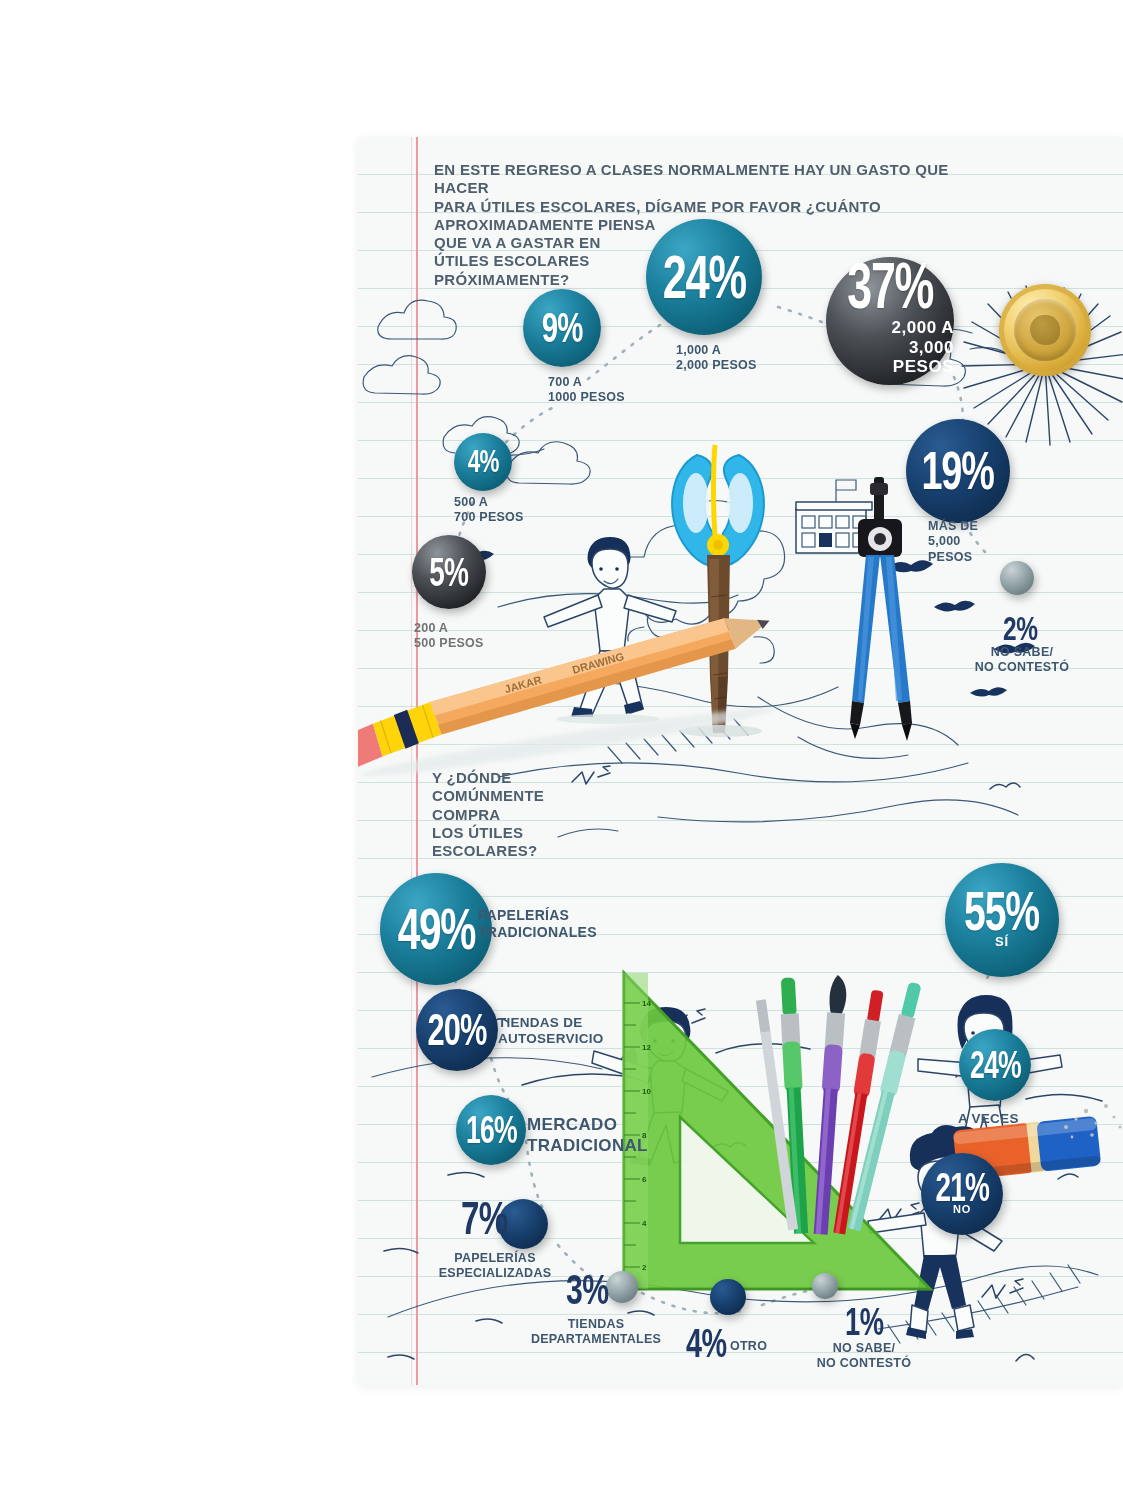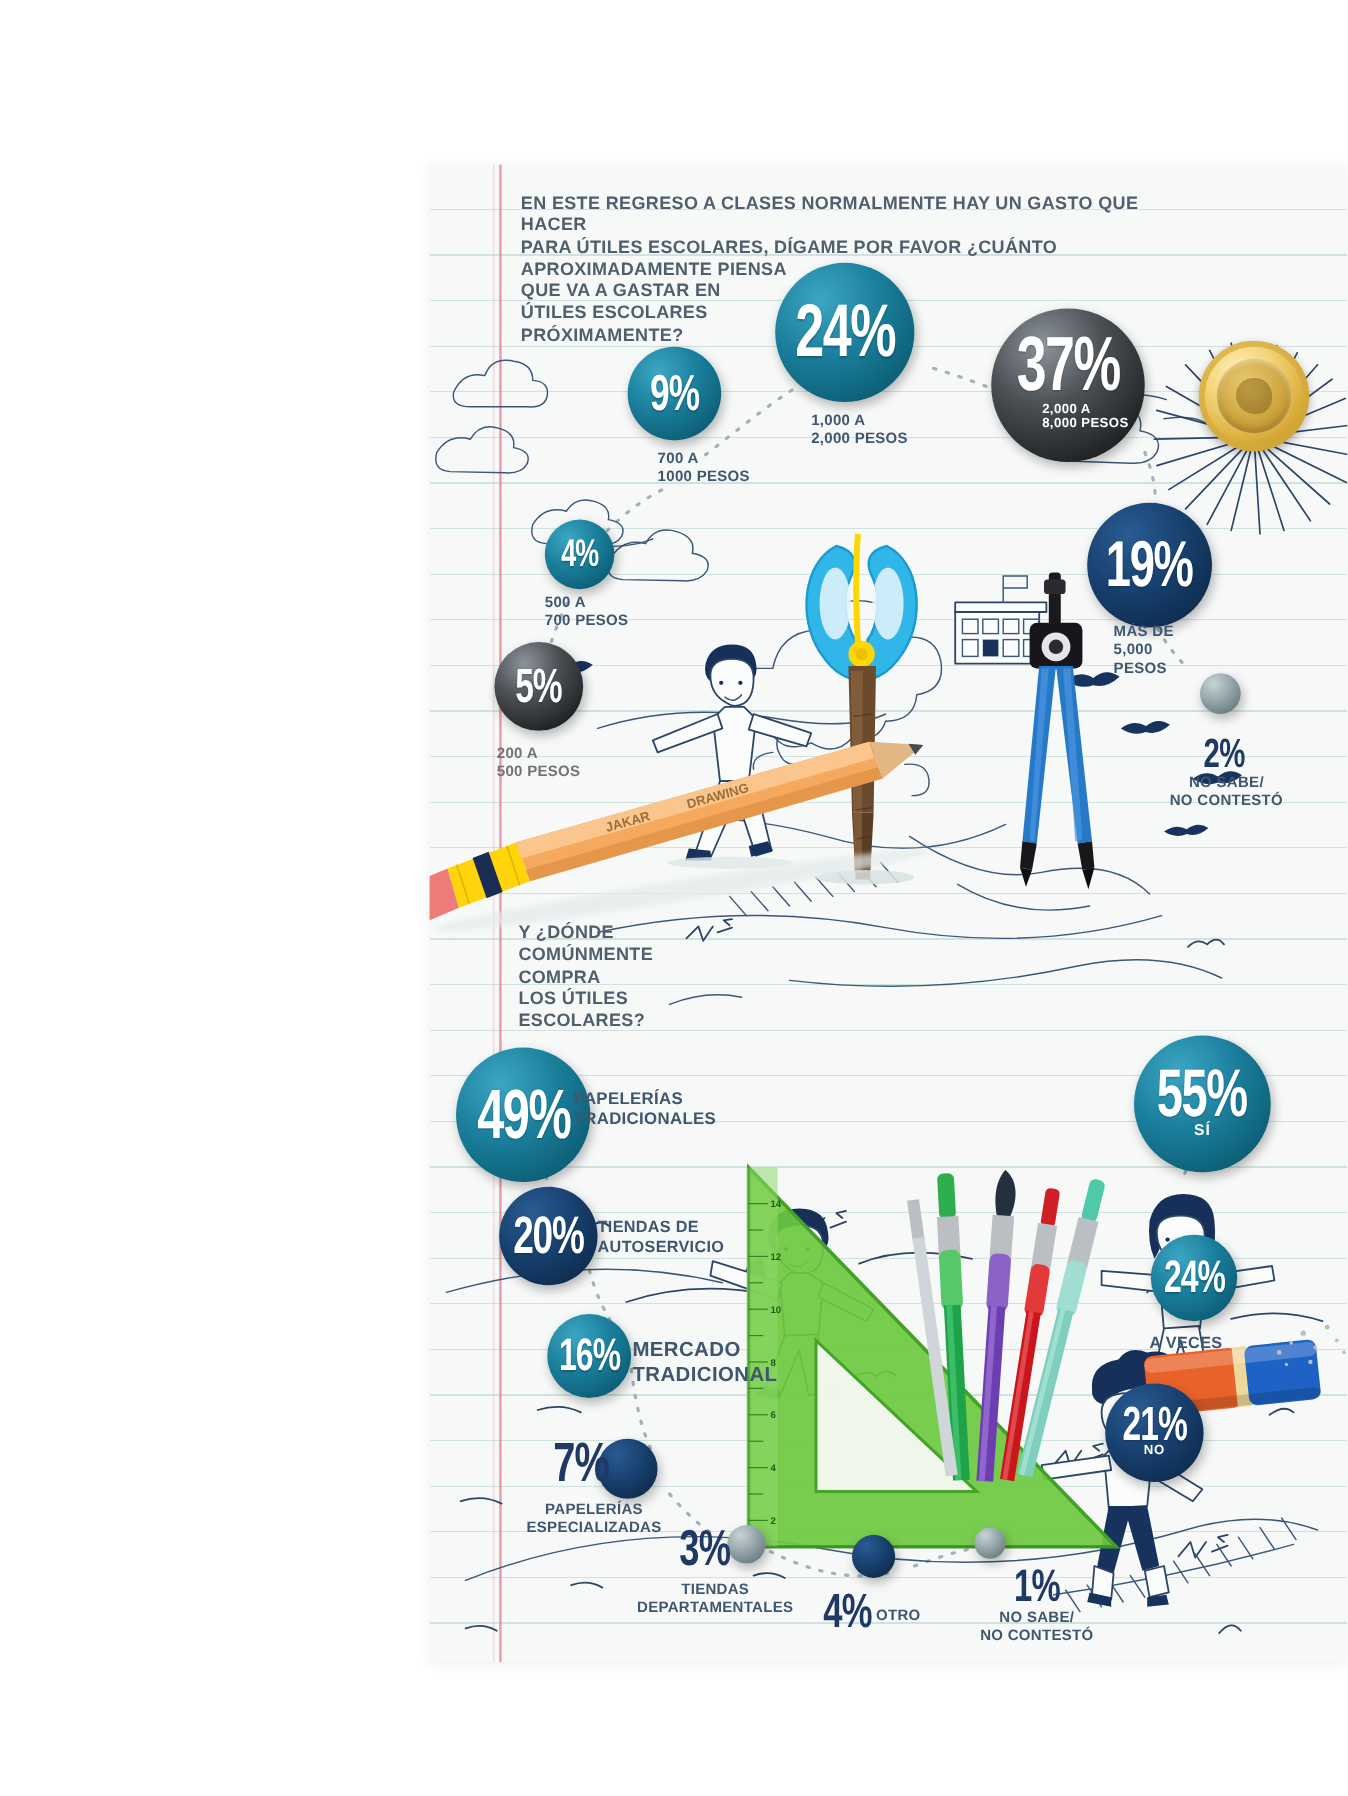--- a/index.html
+++ b/index.html
@@ -514,23 +514,23 @@
   <div class="bub teal" style="left:288px;top:82px;width:116px;height:116px;">
     <span class="num" style="font-size:62px">24%</span>
   </div>
   <div class="lbl" style="left:318px;top:206px;">
     <div>1,000 A</div>
     <div>2,000 PESOS</div>
   </div>
 
   <div class="bub dark" style="left:468px;top:120px;width:128px;height:128px;">
     <span class="num" style="font-size:64px;margin-top:-8px">37%</span>
-    <span style="font-size:11px;font-weight:bold;letter-spacing:.03em;line-height:1.15;text-align:left;margin-top:2px;margin-left:29px;">
+    <span style="font-size:17px;font-weight:bold;letter-spacing:.03em;line-height:1.15;text-align:right;margin-top:2px;margin-left:29px;">
       <span>2,000 A</span><br>
-      <span>8,000 PESOS</span>
+      <span>3,000 PESOS</span>
     </span>
   </div>
 
   <div class="bub navy" style="left:548px;top:282px;width:104px;height:104px;">
     <span class="num" style="font-size:54px">19%</span>
   </div>
   <div class="lbl" style="left:570px;top:382px;">
     <div>MÁS DE</div>
     <div>5,000</div>
     <div>PESOS</div>

